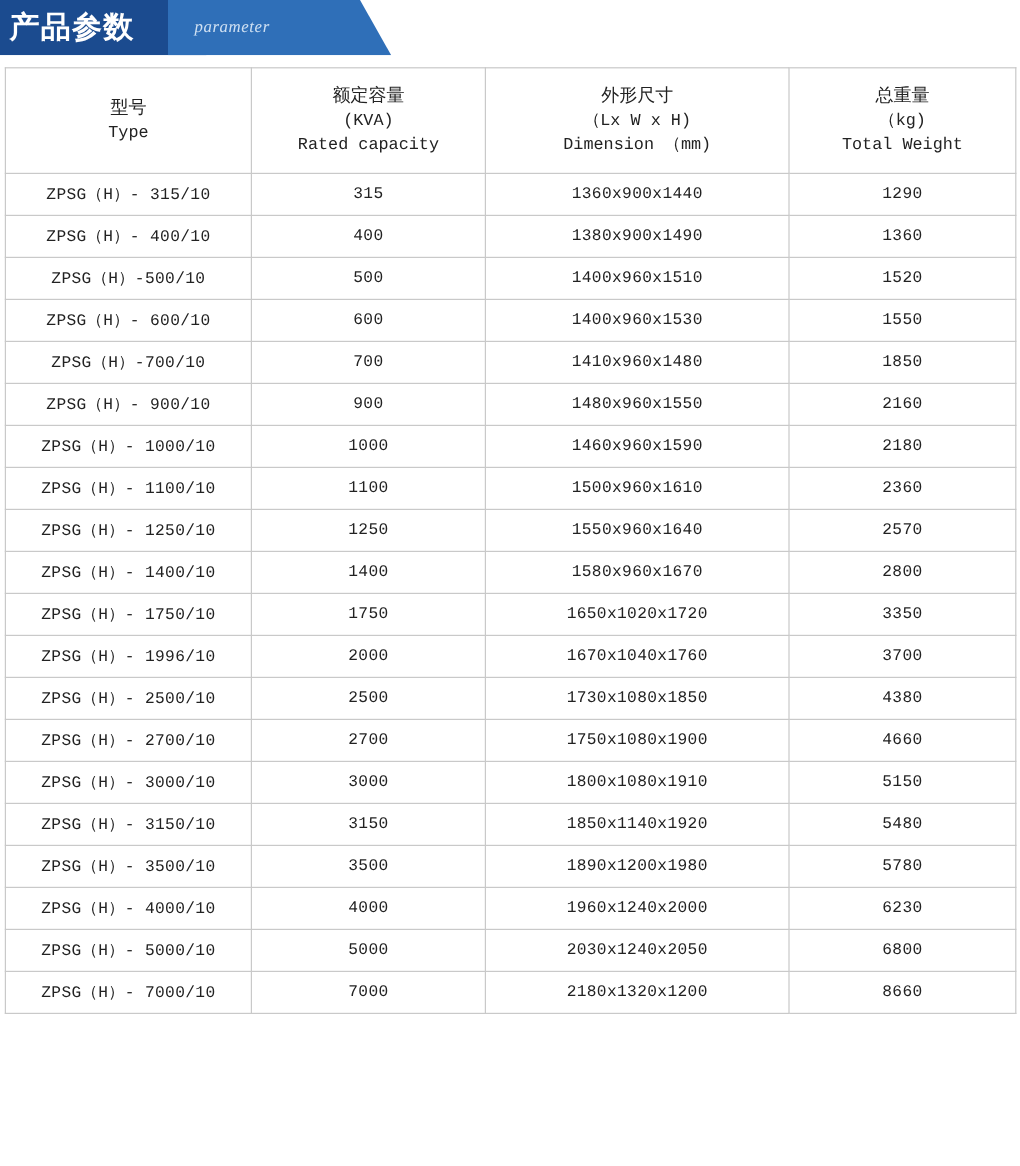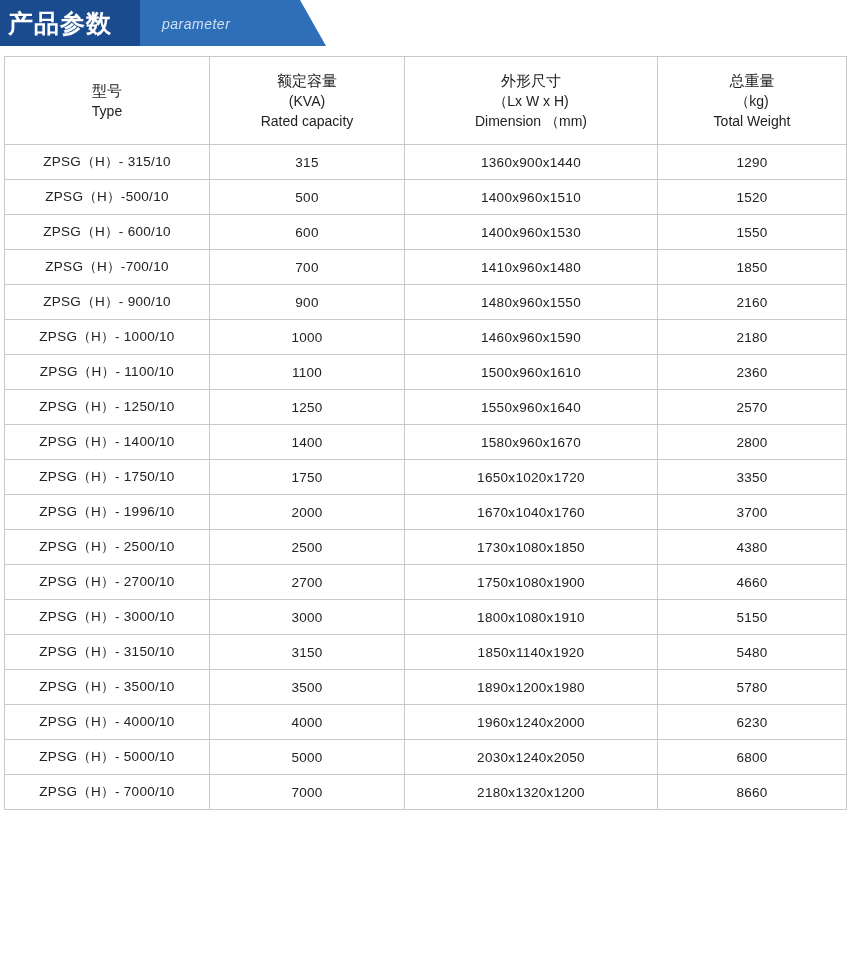--- a/index.html
+++ b/index.html
@@ -62,32 +62,34 @@
     letter-spacing: 1px;
     line-height: 32px;
   }
   .banner-sub {
     position: absolute;
     left: 162px; top: 16px;
     font-size: 14px;
     color: #cfe0f2;
     font-style: italic;
     letter-spacing: 0.5px;
+    font-family: Liberation Serif, serif;
   }
 
   
   .table-wrap {
     padding: 0 0 0 0;
     width: 850px;
   }
   table.param-table {
     border-collapse: collapse;
     width: 842px;
     margin: 10px 4px 0 4px;
     table-layout: fixed;
+    font-family: Liberation Mono, monospace;
   }
   table.param-table th,
   table.param-table td {
     border: 1px solid #c9c9c9;
     text-align: center;
     font-size: 13.5px;
     color: #222;
   }
   table.param-table thead th {
     height: 88px;
@@ -150,20 +152,26 @@
       </tr>
     </thead>
     <tbody id="table-body">
         <tr>
           <td>ZPSG（H）- 315/10</td>
           <td>315</td>
           <td>1360x900x1440</td>
           <td>1290</td>
         </tr>
         <tr>
+          <td>ZPSG（H）- 400/10</td>
+          <td>400</td>
+          <td>1380x900x1490</td>
+          <td>1360</td>
+        </tr>
+        <tr>
           <td>ZPSG（H）-500/10</td>
           <td>500</td>
           <td>1400x960x1510</td>
           <td>1520</td>
         </tr>
         <tr>
           <td>ZPSG（H）- 600/10</td>
           <td>600</td>
           <td>1400x960x1530</td>
           <td>1550</td>

